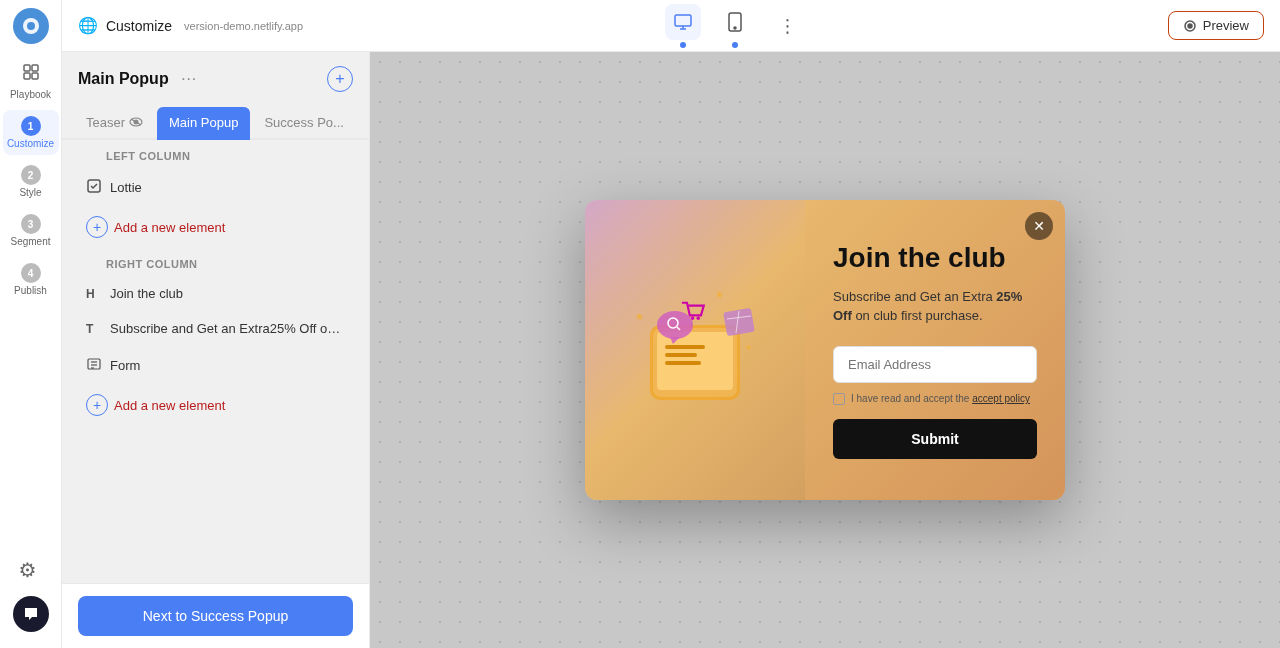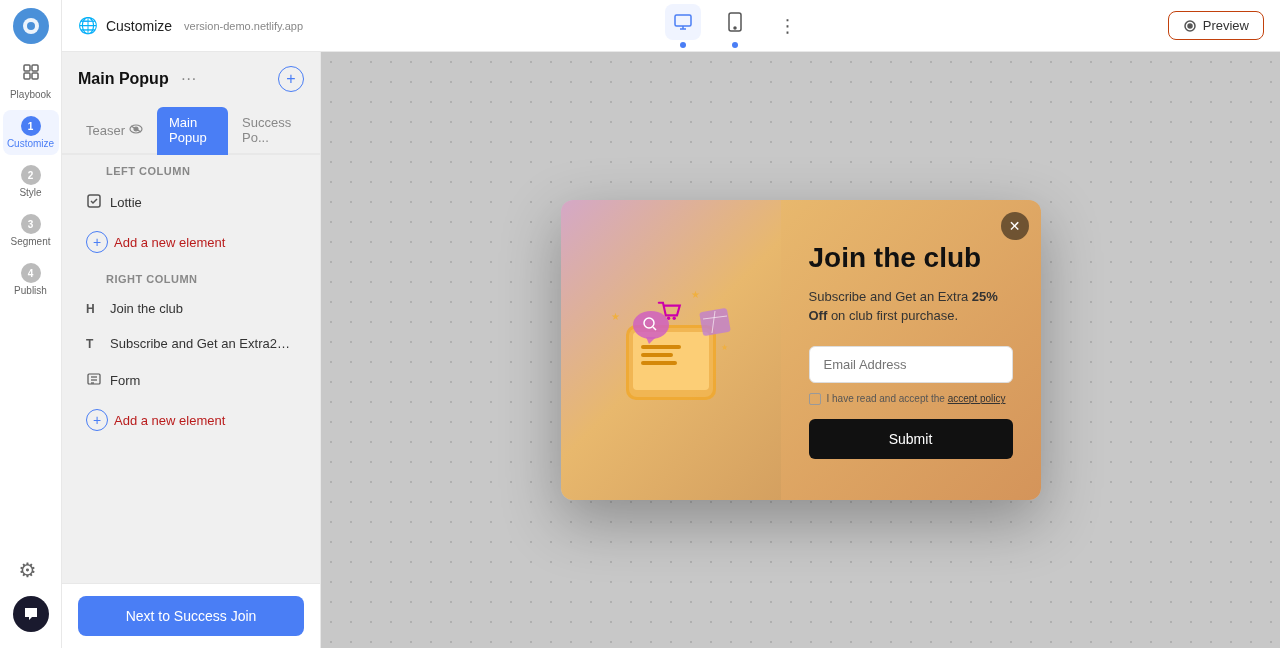--- a/index.html
+++ b/index.html
@@ -84,21 +84,21 @@
       padding: 6px 14px; cursor: pointer; font-size: 13px; color: #333;
     }
 
     
     .panel-content {
       margin-top: 52px;
       display: flex;
       flex: 1;
     }
     .left-panel {
-      width: 259px;
+      width: 308px;
       flex-shrink: 0;
       border-right: 1px solid #e8e8e8;
       display: flex;
       flex-direction: column;
     }
 
     
     .panel-header {
       display: flex; align-items: center; padding: 14px 16px; gap: 8px;
       border-bottom: 1px solid #f0f0f0;
@@ -239,21 +239,21 @@
     .popup-checkbox-row {
       display: flex; align-items: center; gap: 6px; margin-bottom: 14px;
     }
     .popup-checkbox { width: 12px; height: 12px; border: 1px solid #999; border-radius: 2px; flex-shrink: 0; }
     .popup-policy-text { font-size: 10px; color: #555; }
     .popup-policy-link { color: #333; text-decoration: underline; }
 
     .popup-submit {
       width: 100%; padding: 12px;
       background: #111; color: white; border: none; border-radius: 6px;
-      font-size: 14px; font-weight: 400; cursor: pointer;
+      font-size: 14px; font-weight: 700; cursor: pointer;
     }
 
     
     .cart-illustration {
       width: 160px; height: 160px;
     }
   </style>
 </head>
 <body>
 
@@ -424,21 +424,21 @@
       </span>
       <span class="element-label">Form</span>
     </div>
 
     <div class="add-element-row">
       <div class="add-element-icon">+</div>
       <span class="add-element-label">Add a new element</span>
     </div>
 
     <div class="bottom-bar">
-      <button class="next-btn">Next to Success Join</button>
+      <button class="next-btn">Next to Success Popup</button>
     </div>
   </div>
 
   <div class="preview-area">
 
     <div class="popup-overlay">
 
       <div class="popup-left">
 
         <svg class="cart-illustration" viewBox="0 0 160 160" xmlns="http://www.w3.org/2000/svg">

